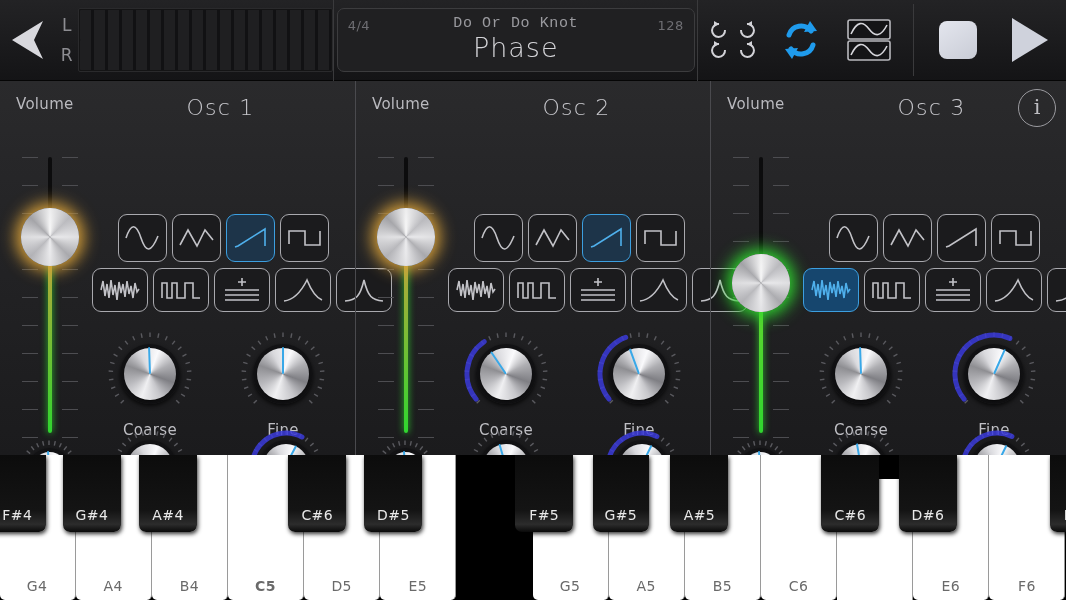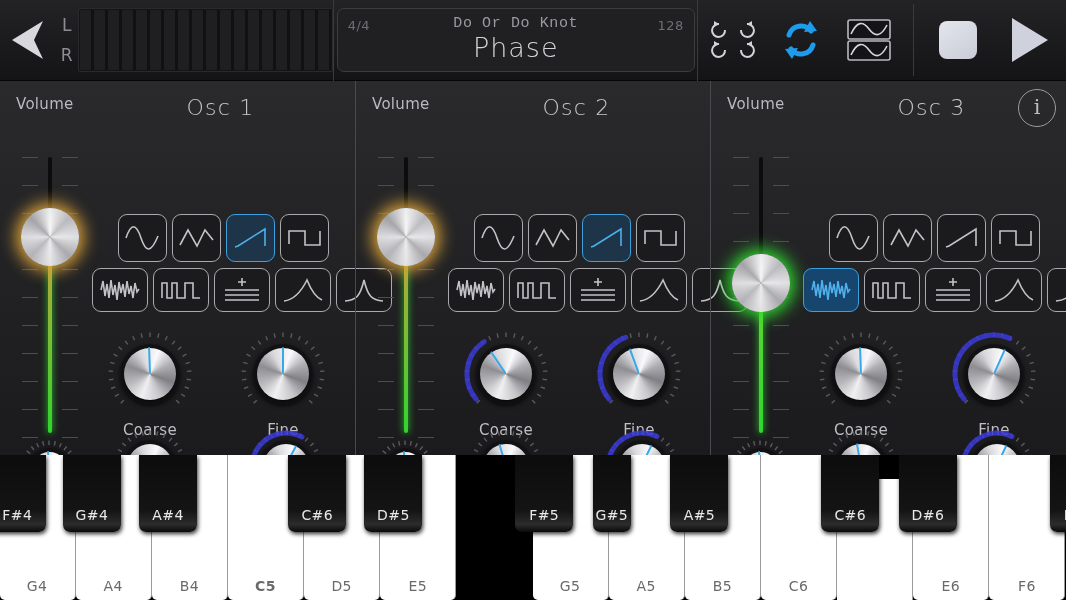--- a/index.html
+++ b/index.html
@@ -1095,21 +1095,21 @@
     </div>
     <div class="bkey" style="left: 288.254px; width: 58px;">
       <span>C#6</span>
     </div>
     <div class="bkey" style="left: 364.397px; width: 58px;">
       <span>D#5</span>
     </div>
     <div class="bkey" style="left: 515.16px; width: 58px;">
       <span>F#5</span>
     </div>
-    <div class="bkey" style="left: 592.826px; width: 38px;">
+    <div class="bkey" style="left: 592.826px; width: 56px;">
       <span>G#5</span>
     </div>
     <div class="bkey" style="left: 670.491px; width: 58px;">
       <span>A#5</span>
     </div>
     <div class="bkey" style="left: 821.254px; width: 58px;">
       <span>C#6</span>
     </div>
     <div class="bkey" style="left: 898.92px; width: 58px;">
       <span>D#6</span>

